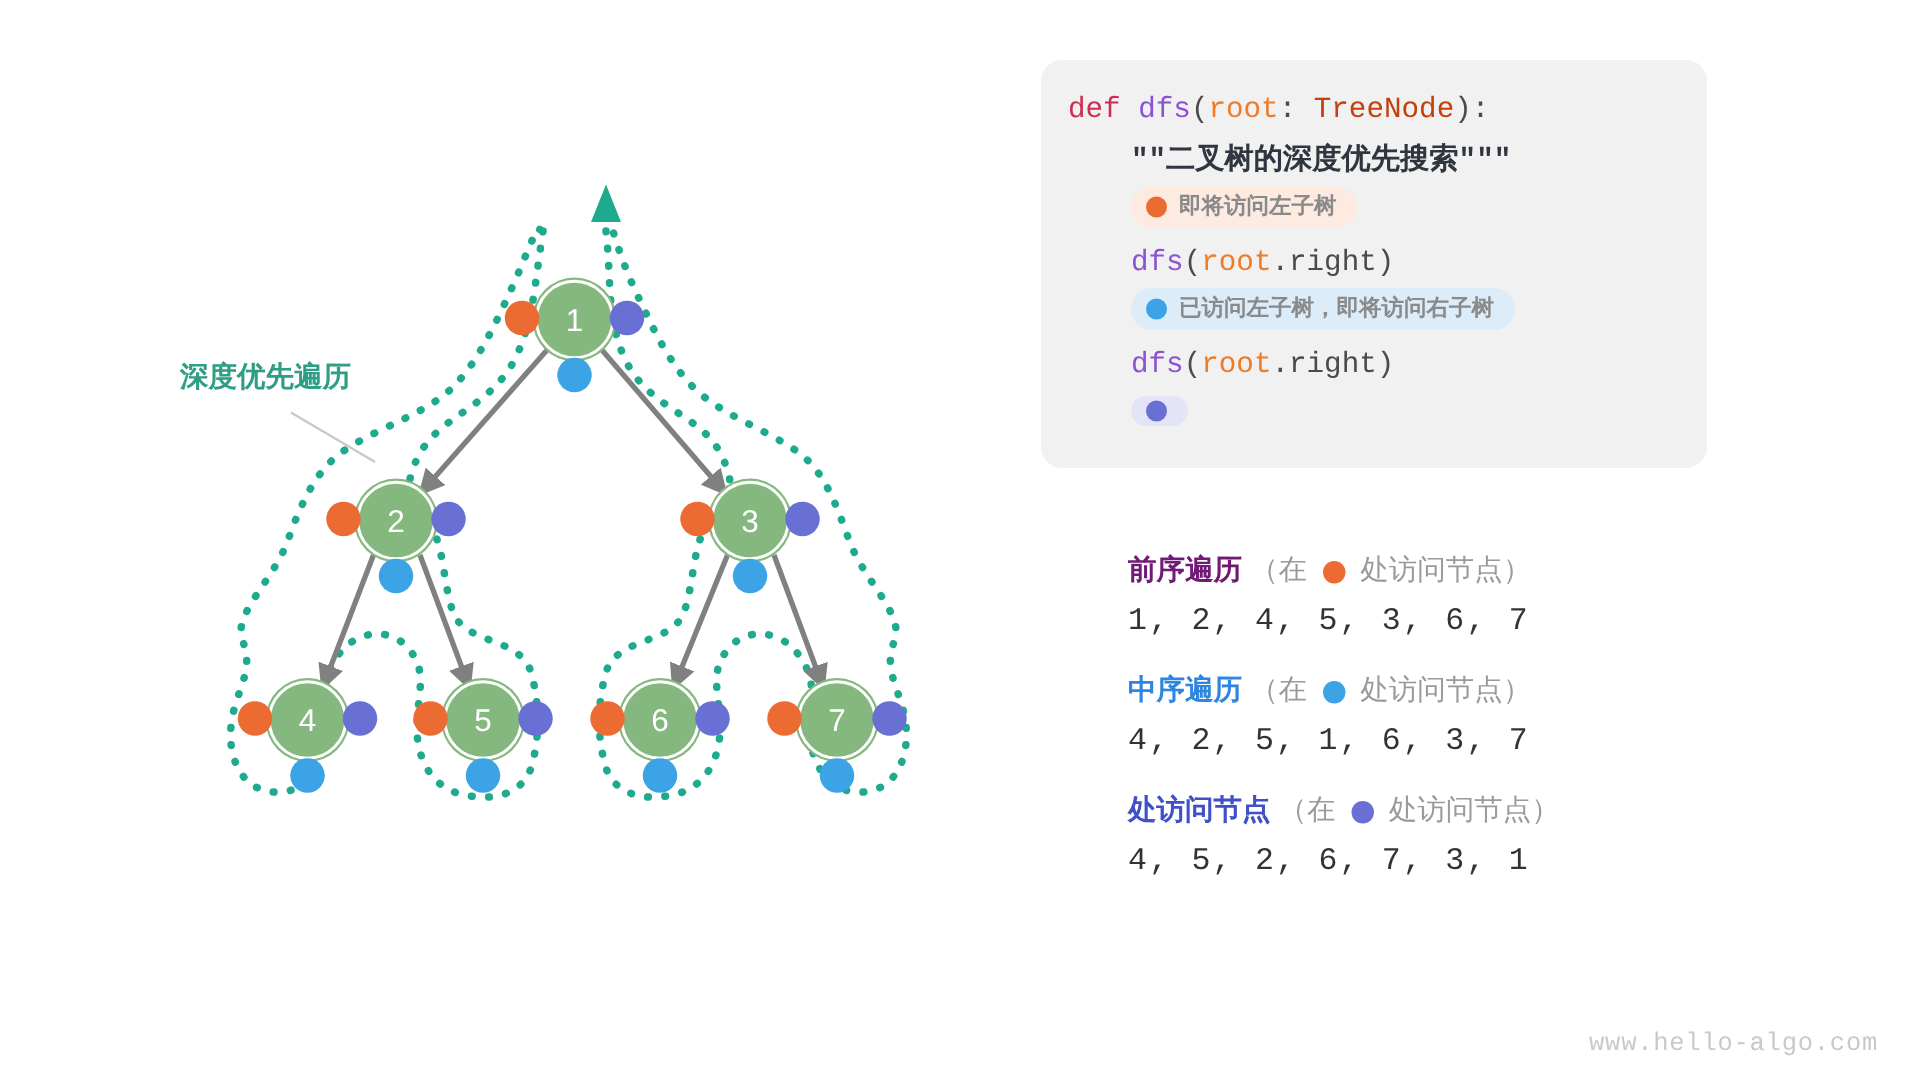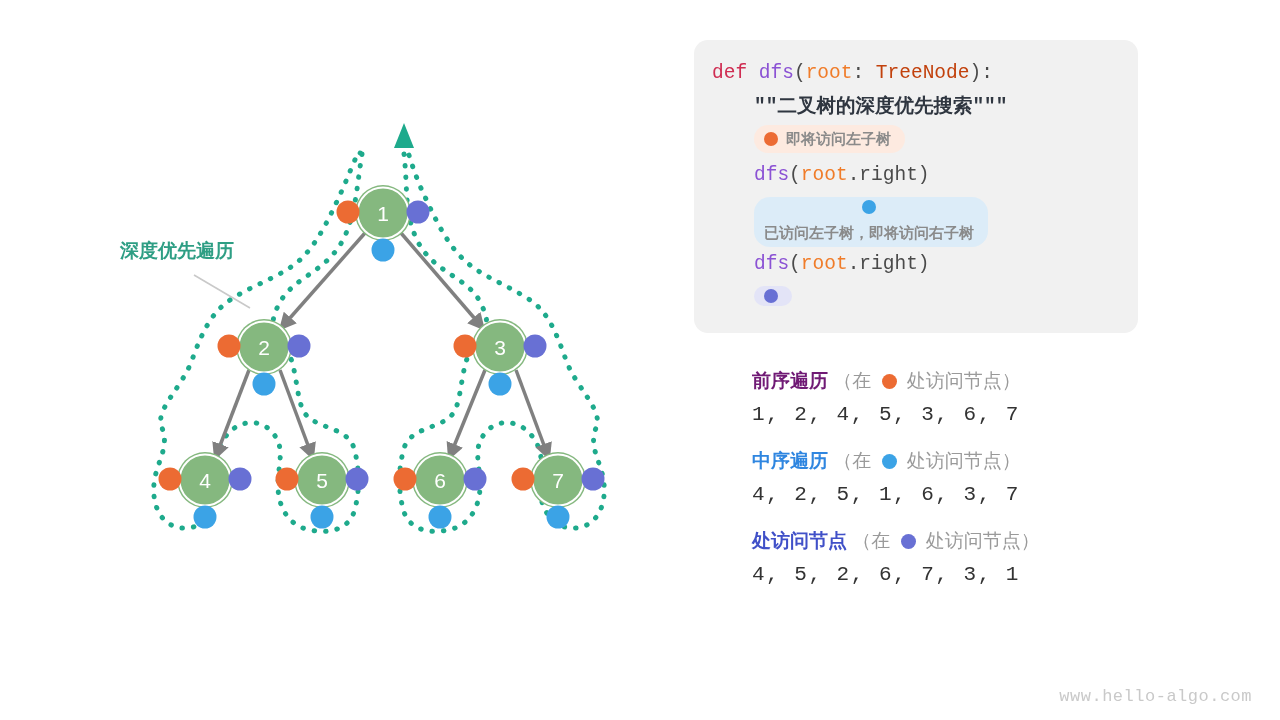--- a/index.html
+++ b/index.html
@@ -78,21 +78,21 @@
     line-height: 22px;
   }
   .badge-row { line-height: 34px; }
   .badge .dot {
     width: 14px; height: 14px;
     border-radius: 50%;
     flex: 0 0 auto;
   }
   .badge-orange { background: #fdeae0; }
   .badge-orange .dot { background: #ec6b33; }
-  .badge-blue   { background: #dcecf8; flex-direction: column; }
+  .badge-blue   { background: #dcecf8; }
   .badge-blue   .dot { background: #3ba3e6; }
   .badge-purple { background: #e3e4f7; }
   .badge-purple .dot { background: #6870d4; }
 
   
   #orders {
     position: absolute;
     left: 752px;
     top: 368px;
     width: 420px;

